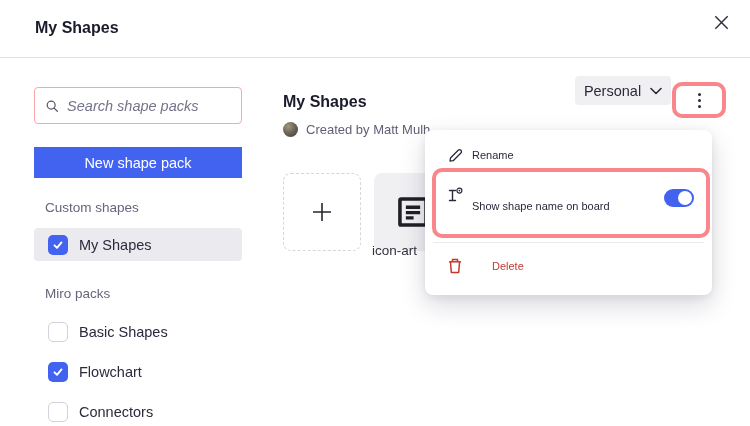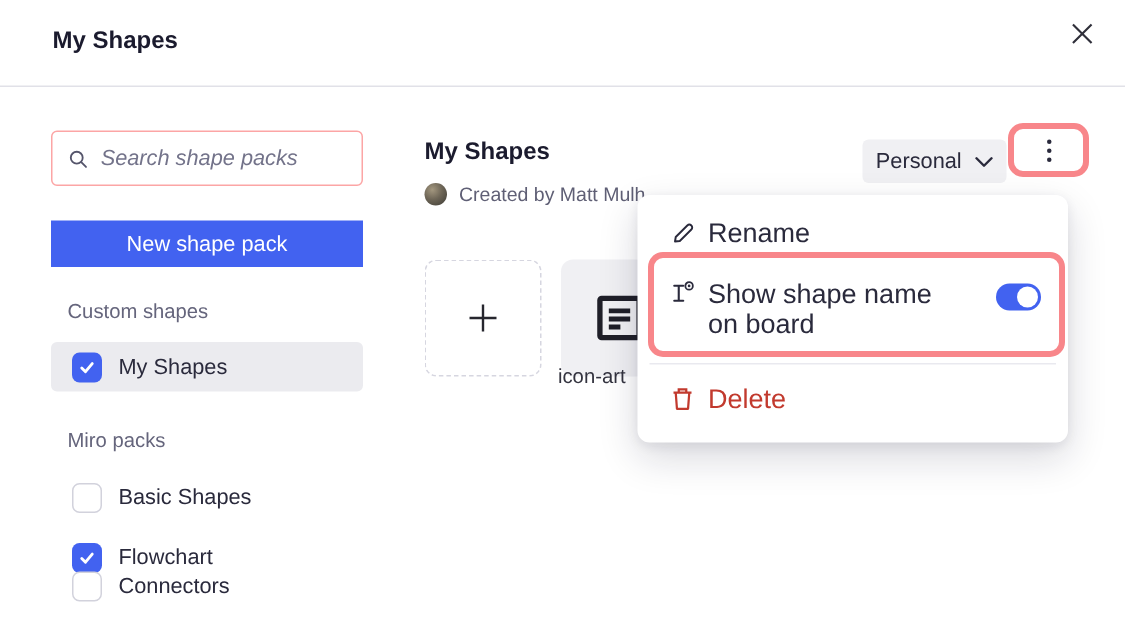--- a/index.html
+++ b/index.html
@@ -20,53 +20,53 @@
   .search-box input { border:none; outline:none; width:100%; font-family:"Liberation Sans",sans-serif; font-size:14.5px; color:#2a2a3c; background:transparent; }
   .search-box input::placeholder { font-style:italic; color:#73738a; }
   .new-pack-btn { position:absolute; left:34px; top:147px; width:208px; height:31px; background:#4262f0; color:#fff; border:none; border-radius:0; font-family:"Liberation Sans",sans-serif; font-size:14.5px; cursor:pointer; }
   .section-label { position:absolute; left:45px; font-size:13.5px; color:#65657c; }
   .sec-custom { top:200px; }
   .sec-miro { top:286px; }
   .pack-row { position:absolute; left:34px; width:208px; display:flex; align-items:center; gap:11px; padding-left:14px; cursor:pointer; }
   .pack-row.selected { background:#ebebef; border-radius:4px; height:33px; top:228px; }
   .row-basic { top:321px; height:21px;text-align:center; }
   .row-flow { top:361px; height:21px; }
-  .row-conn { top:380px; height:21px; }
+  .row-conn { top:401px; height:21px; }
   .row-label { font-size:14.5px; color:#2a2a3c; }
   .checkbox { width:20px; height:20px; border-radius:5px; flex:0 0 auto; display:flex; align-items:center; justify-content:center; }
   .checkbox[data-checked="true"] { background:#4262f0; }
   .checkbox[data-checked="false"] { background:#fff; border:1.5px solid #d2d2dc; }
 
   
   .pack-title { position:absolute; left:283px; top:93px; font-size:16px; font-weight:700; color:#1b1b2e; }
   .created-by { position:absolute; left:283px; top:122px; display:flex; align-items:center; gap:8px; }
   .avatar { width:15px; height:15px; border-radius:50%; background:radial-gradient(circle at 35% 30%, #a3977f 0%, #6e6657 45%, #3c3a34 100%); flex:0 0 auto; }
   .created-text { font-size:13px; color:#5f5f75; white-space:nowrap; }
   .tile { position:absolute; top:173px; width:78px; height:78px; border-radius:8px; display:flex; align-items:center; justify-content:center; cursor:pointer; }
   .tile-add { left:283px; background:#fff; border:1.5px dashed #d6d6e0; }
   .tile-shape { left:374px; background:#f0f0f3; }
   .shape-label { position:absolute; left:372px; top:243px; font-size:13.5px; color:#33333f; }
 
-  .scope-btn { position:absolute; left:575px; top:93px; width:96px; height:29px; background:#f0f0f3; border:none; border-radius:4px; display:flex; align-items:center; justify-content:center; gap:9px; font-family:"Liberation Sans",sans-serif; font-size:14.5px; color:#2a2a3c; cursor:pointer; }
+  .scope-btn { position:absolute; left:575px; top:76px; width:96px; height:29px; background:#f0f0f3; border:none; border-radius:4px; display:flex; align-items:center; justify-content:center; gap:9px; font-family:"Liberation Sans",sans-serif; font-size:14.5px; color:#2a2a3c; cursor:pointer; }
 
   .kebab-annotation { position:absolute; left:672px; top:82px; width:54px; height:36px; border:4px solid #f8868a; border-radius:10px; background:#fff; display:flex; align-items:center; justify-content:center; }
   .kebab-btn { background:none; border:none; cursor:pointer; display:flex; flex-direction:column; align-items:center; gap:3px; padding:4px 10px; }
   .kebab-btn i { width:3px; height:3px; border-radius:50%; background:#2a2a3c; }
 
   
   .menu { position:absolute; left:425px; top:130px; width:287px; height:165px; background:#fff; border-radius:8px; box-shadow:0 10px 26px rgba(20,20,50,.16), 0 2px 8px rgba(20,20,50,.08); }
-  .menu-item { position:absolute; left:0; right:0; display:flex; align-items:center; cursor:pointer; font-size:18px; color:#2a2a3c; }
+  .menu-item { position:absolute; left:0; right:0; display:flex; align-items:center; cursor:pointer; font-size:11px; color:#2a2a3c; }
   .menu-icon { position:absolute; left:20px; width:20px; display:flex; justify-content:center; }
   .mi-rename { top:11px; height:28px; }
   .mi-rename .menu-label { margin-left:47px; }
   .mi-show { top:48px; height:50px; align-items:center; }
   .mi-show .menu-icon { top:8px; }
   .mi-show .menu-label { margin-left:47px; margin-top:6px; width:162px; line-height:20px; }
   .mi-delete { top:122px; height:28px; color:#c23a2e; }
-  .mi-delete .menu-label { margin-left:47px; }
+  .mi-delete .menu-label { margin-left:67px; }
   .menu-sep { position:absolute; left:8px; right:8px; top:112px; height:1px; background:#e9e9ef; }
   .toggle { position:absolute; right:18px; top:59px; width:30px; height:18px; border-radius:9px; cursor:pointer; }
   .toggle[data-state="on"] { background:#4262f0; }
   .toggle::after { content:""; position:absolute; top:2px; width:14px; height:14px; border-radius:50%; background:#fff; }
   .toggle[data-state="on"]::after { right:2px; }
   .row-annotation { position:absolute; left:7px; top:38px; width:278px; height:70px; border:4px solid #f8868a; border-radius:10px; pointer-events:none; }
 </style>
 </head>
 <body>
 

